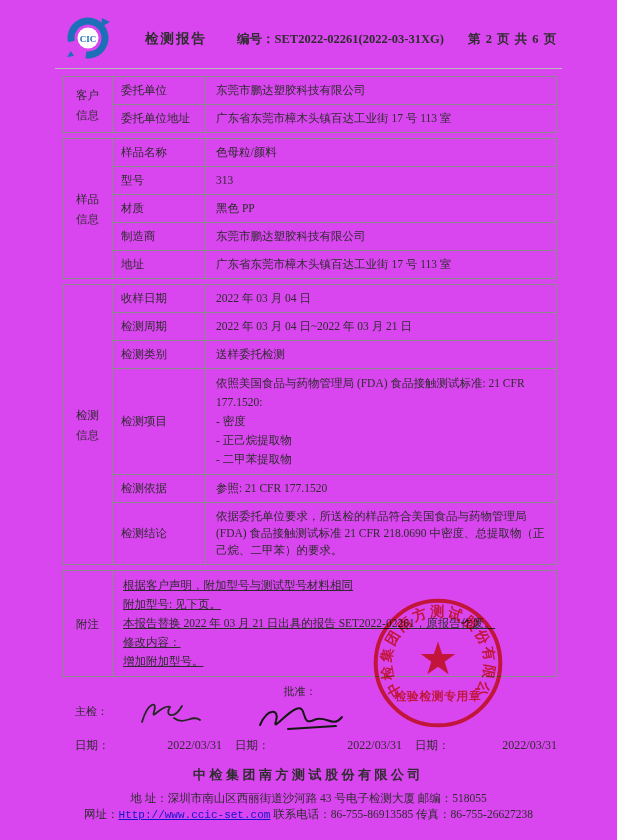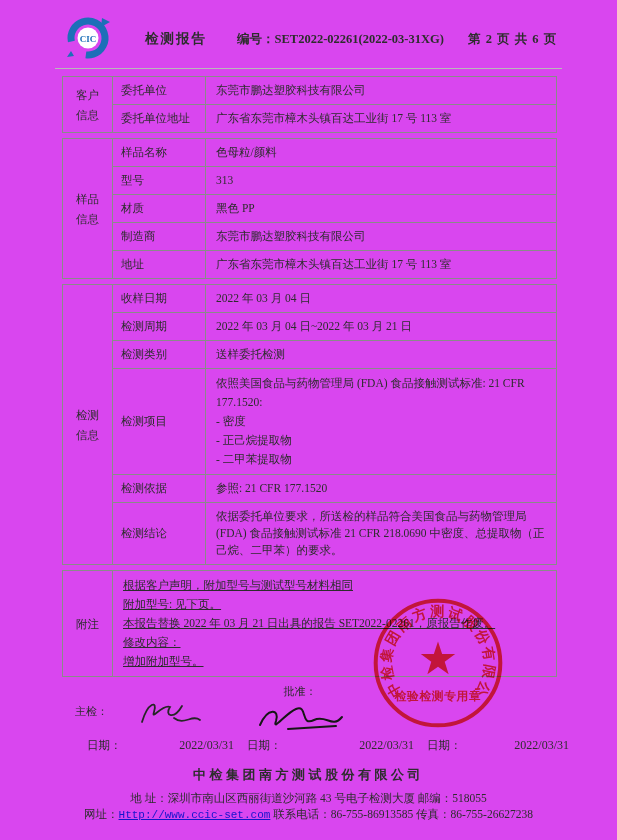--- a/index.html
+++ b/index.html
@@ -30,21 +30,21 @@
   
   .stamp { position:absolute; left:371px; top:596px; width:134px; height:134px; z-index:6;
            mix-blend-mode:multiply; opacity:.92; pointer-events:none; }
 
   
   .sign-row { position:absolute; left:62px; top:684px; width:495px; display:flex; }
   .sign-col { display:flex; align-items:center; }
   .sign-col.c1 { width:160px; } .sign-col.c2 { width:180px; } .sign-col.c3 { width:155px;flex-direction:column; }
   .sign-label { font-size:11px; padding-left:13px; width:58px; }
   .sign-ink { flex:1; display:flex; justify-content:center; }
-  .date-row { position:absolute; left:74px; top:738px; width:495px; display:flex; }
+  .date-row { position:absolute; left:62px; top:738px; width:495px; display:flex; }
   .date-col { display:flex; align-items:center; }
   .date-col.c1 { width:160px; } .date-col.c2 { width:180px; } .date-col.c3 { width:155px; }
   .date-label { font-size:11.5px; padding-left:13px; width:58px; }
   .date-value { flex:1; text-align:right; font-size:12px; }
 
   
   .footer { position:absolute; left:55px; top:766px; width:507px; text-align:center; }
   .footer-company { font-size:13px; font-weight:bold; letter-spacing:3.5px; margin-bottom:6px; }
   .footer-line { font-size:11.5px; line-height:16px; }
   .footer-link { color:#1414cc; text-decoration:underline; font-family:"Liberation Mono","DejaVu Sans Mono",monospace; font-size:11px; }

